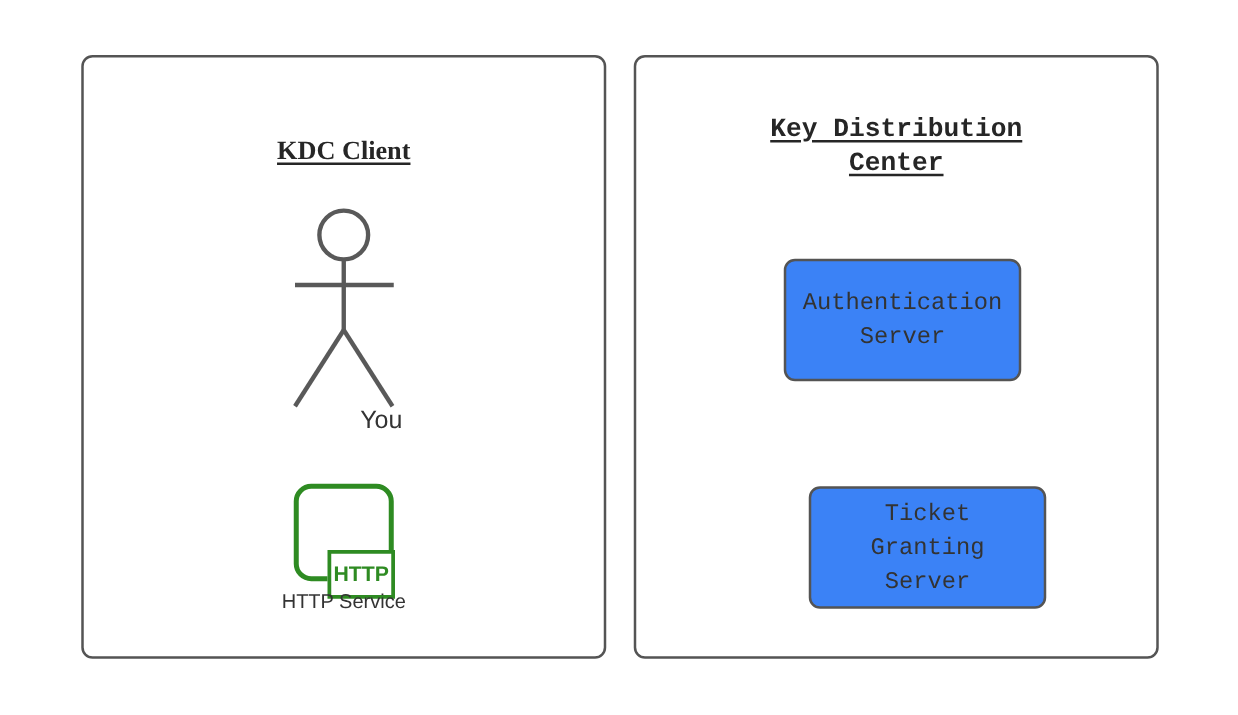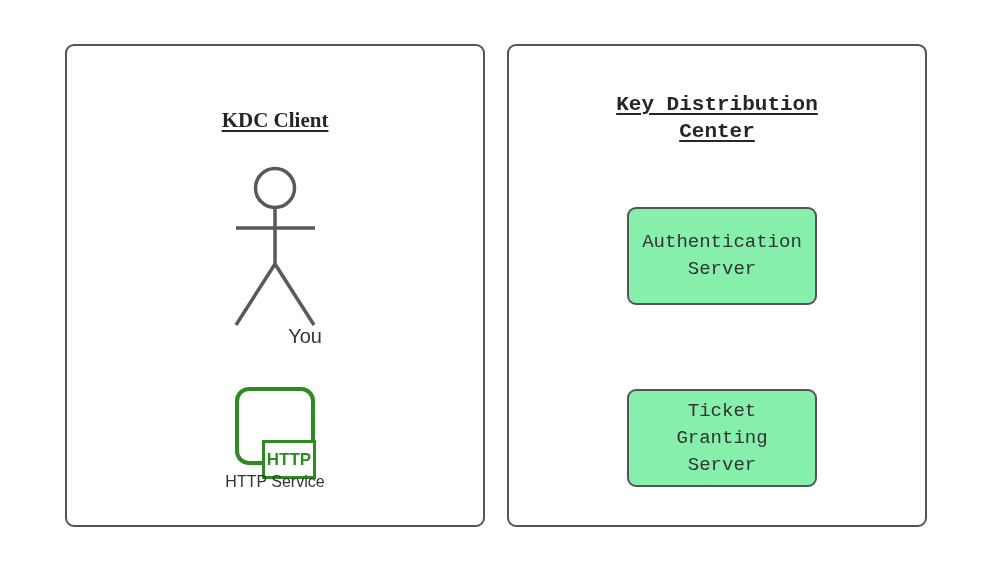--- a/index.html
+++ b/index.html
@@ -102,27 +102,27 @@
   }
 
   .server-box {
     position: absolute;
     left: 118px;
     width: 190px;
     height: 98px;
     border: 2px solid var(--border, #545454);
     border-radius: 9px;
     box-sizing: border-box;
-    background: #86efac;
+    background: #3b82f6;
     display: flex;
     align-items: center;
     justify-content: center;
   }
   .server-box.first  { top: 161px; }
-  .server-box.second { top: 343px; }
+  .server-box.second { top: 343px; margin-left: 20px; }
   .server-label {
     max-width: 160px;
     text-align: center;
     font-size: 19px;
     line-height: 27px;
     color: var(--text, #333333);
   }
 </style>
 </head>
 <body>

